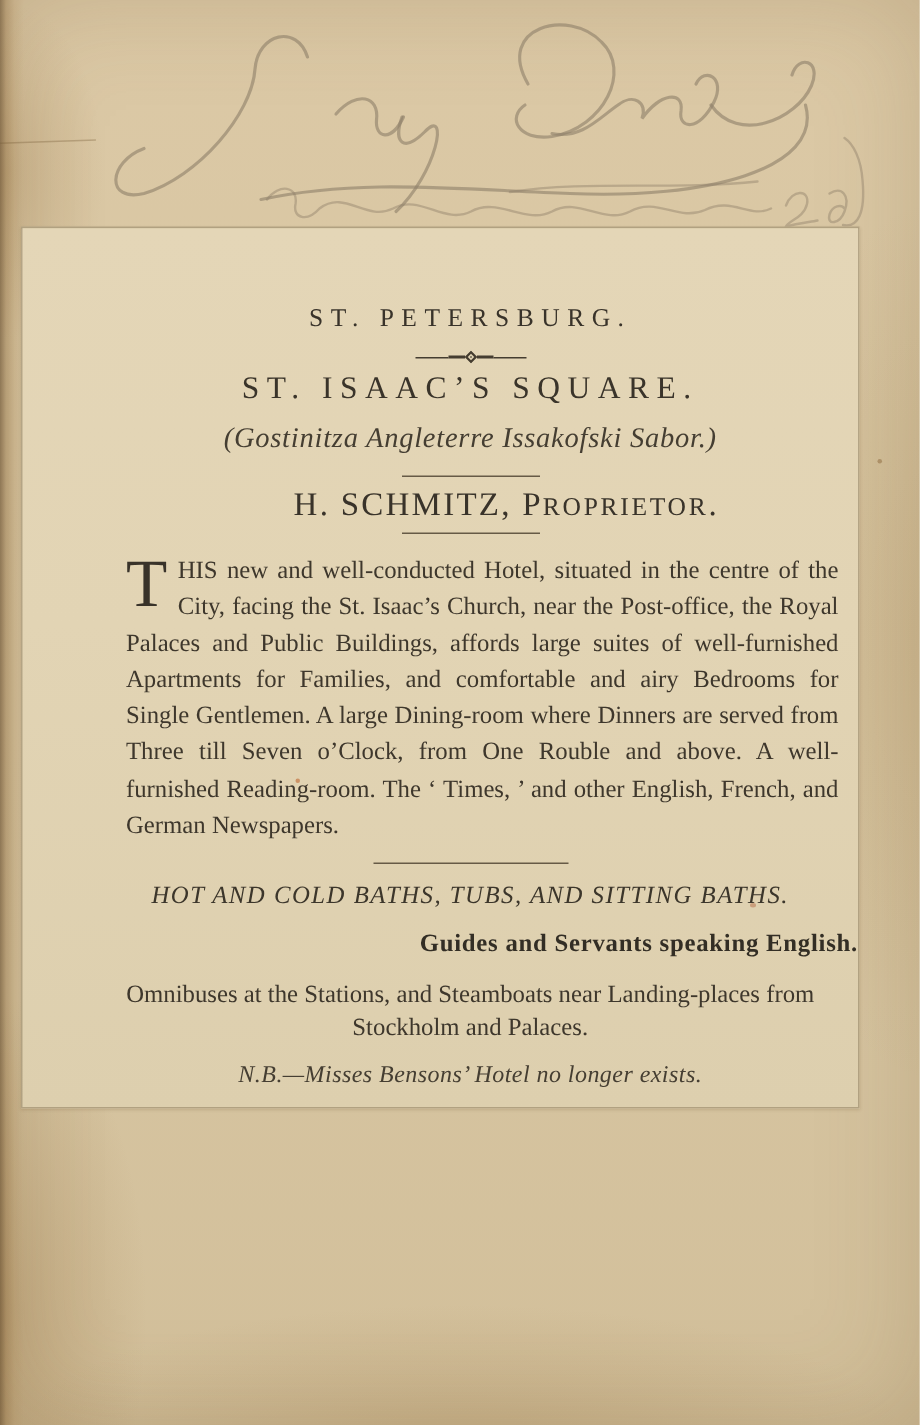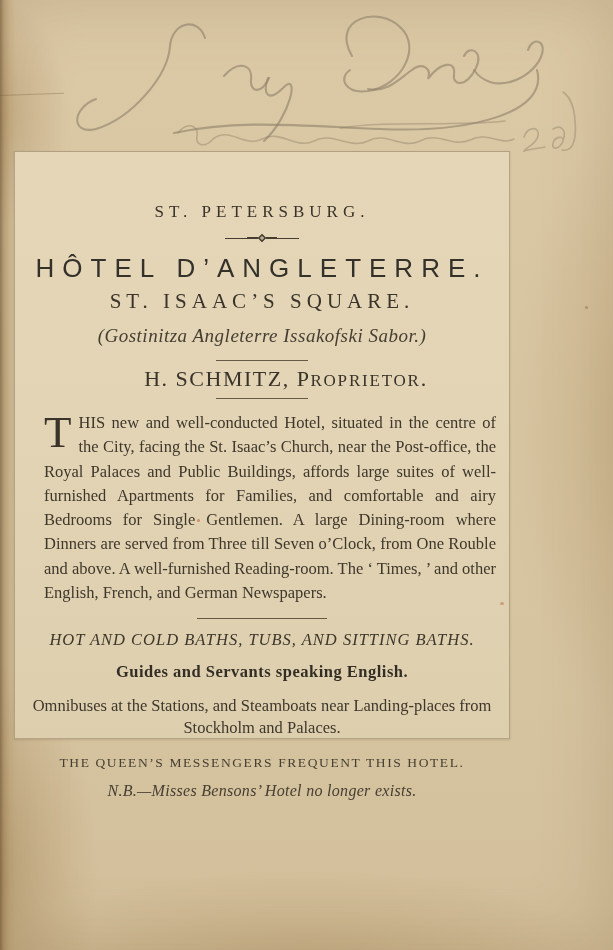--- a/index.html
+++ b/index.html
@@ -32,26 +32,27 @@
     background: rgba(120,94,56,.35); transform: rotate(-2deg); transform-origin: left;
   }
 
   
   .signature-svg { position: absolute; left: 0; top: 0; }
   .signature-svg path { fill: none; stroke: #90816a; stroke-width: 2.1; stroke-linecap: round; opacity: .62; }
   .signature-svg path.faint { stroke-width: 1.6; opacity: .45; }
 
   
   .plate {
-    position: absolute; left: 14px; top: 151px; width: 496px; height: 588px;
+    position: absolute; left: 14px; top: 151px; width: 559px; height: 588px;
     background: linear-gradient(180deg, #e4d6b7 0%, #e2d4b4 45%, #ddcfae 100%);
     border: 1px solid rgba(104,86,56,.38);
     box-shadow: 0 1px 2px rgba(90,66,34,.18);
     text-align: center;
     color: #3e372c;
+    padding-left: 40px;
   }
 
   .city-line {
     margin-top: 50px;
     font-size: 17px; letter-spacing: 5px; color: #39332a;
   }
 
   .ornament { margin-top: 13px; display: flex; align-items: center; justify-content: center; gap: 0; }
   .orn-thin  { width: 22px; height: 1px; background: #453d30; }
   .orn-thick { width: 11px; height: 2px; background: #453d30; }
@@ -84,21 +85,21 @@
   }
   .dropcap {
     float: left;
     font-size: 45px; line-height: 38px;
     padding: 2px 7px 0 0;
     color: #39332a;
   }
 
   .rule-baths { width: 130px; margin-top: 13px; }
   .baths-line { margin-top: 11px; font-size: 16.5px; font-style: italic; letter-spacing: 1px; color: #3c362b; text-align: center; }
-  .guides-line { margin-top: 12px; font-size: 16.5px; font-weight: bold; color: #332e25; letter-spacing: .5px; }
+  .guides-line { margin-top: 12px; font-size: 16.5px; font-weight: bold; color: #332e25; letter-spacing: .5px; text-align: right; }
   .omnibus-line { margin: 13px auto 0; max-width: 524px; font-size: 16.5px; line-height: 1.35; color: #3e372c; }
   .messengers-line { margin-top: 15px; font-size: 13.5px; letter-spacing: 1.6px; color: #453e32; }
   .nb-line { margin-top: 11px; font-size: 16px; font-style: italic; color: #453e32; letter-spacing: .3px; }
 
   .speck { position: absolute; border-radius: 50%; pointer-events: none; }
   .speck-1 { left: 197px; top: 519px; width: 3px; height: 3px; background: rgba(188,92,38,.55); }
   .speck-2 { left: 500px; top: 602px; width: 4px; height: 3px; background: rgba(178,96,60,.45); }
   .speck-3 { left: 585px; top: 306px; width: 3px; height: 3px; background: rgba(140,104,60,.5); }
 </style>
 </head>
@@ -134,34 +135,32 @@
     <div class="city-line">ST.  PETERSBURG.</div>
 
     <div class="ornament">
       <span class="orn-thin"></span>
       <span class="orn-thick"></span>
       <span class="orn-diamond"></span>
       <span class="orn-thick"></span>
       <span class="orn-thin"></span>
     </div>
 
-    <div class="hotel-name">HÔTEL D’ANGLETERRE.</div>
     <div class="address-line">ST. ISAAC’S SQUARE.</div>
     <div class="translit-line">(Gostinitza Angleterre Issakofski Sabor.)</div>
 
     <hr class="rule rule-proprietor-top">
     <div class="proprietor-line"><span>H.  SCHMITZ,  P</span><span class="sc">ROPRIETOR</span><span>.</span></div>
     <hr class="rule rule-proprietor-bottom">
 
     <p class="body-par"><span class="dropcap">T</span><span>HIS</span><span> new and well-conducted Hotel, situated in the centre of the City, facing the St. Isaac’s Church, near the Post-office, the Royal Palaces and Public Buildings, affords large suites of well-furnished Apartments for Families, and comfortable and airy Bedrooms for Single Gentlemen.  A large Dining-room where Dinners are served from Three till Seven o’Clock, from One Rouble and above.  A well-furnished Reading-room.  The ‘ Times, ’ and other English, French, and German Newspapers.</span></p>
 
     <hr class="rule rule-baths">
     <div class="baths-line">HOT AND COLD BATHS, TUBS, AND SITTING BATHS.</div>
     <div class="guides-line">Guides and Servants speaking English.</div>
     <div class="omnibus-line">Omnibuses at the Stations, and Steamboats near Landing-places from Stockholm and Palaces.</div>
-    <div class="messengers-line">THE QUEEN’S MESSENGERS FREQUENT THIS HOTEL.</div>
     <div class="nb-line">N.B.—Misses Bensons’ Hotel no longer exists.</div>
   </div>
 
   <span class="speck speck-1"></span>
   <span class="speck speck-2"></span>
   <span class="speck speck-3"></span>
 </div>
 
 </body></html>

